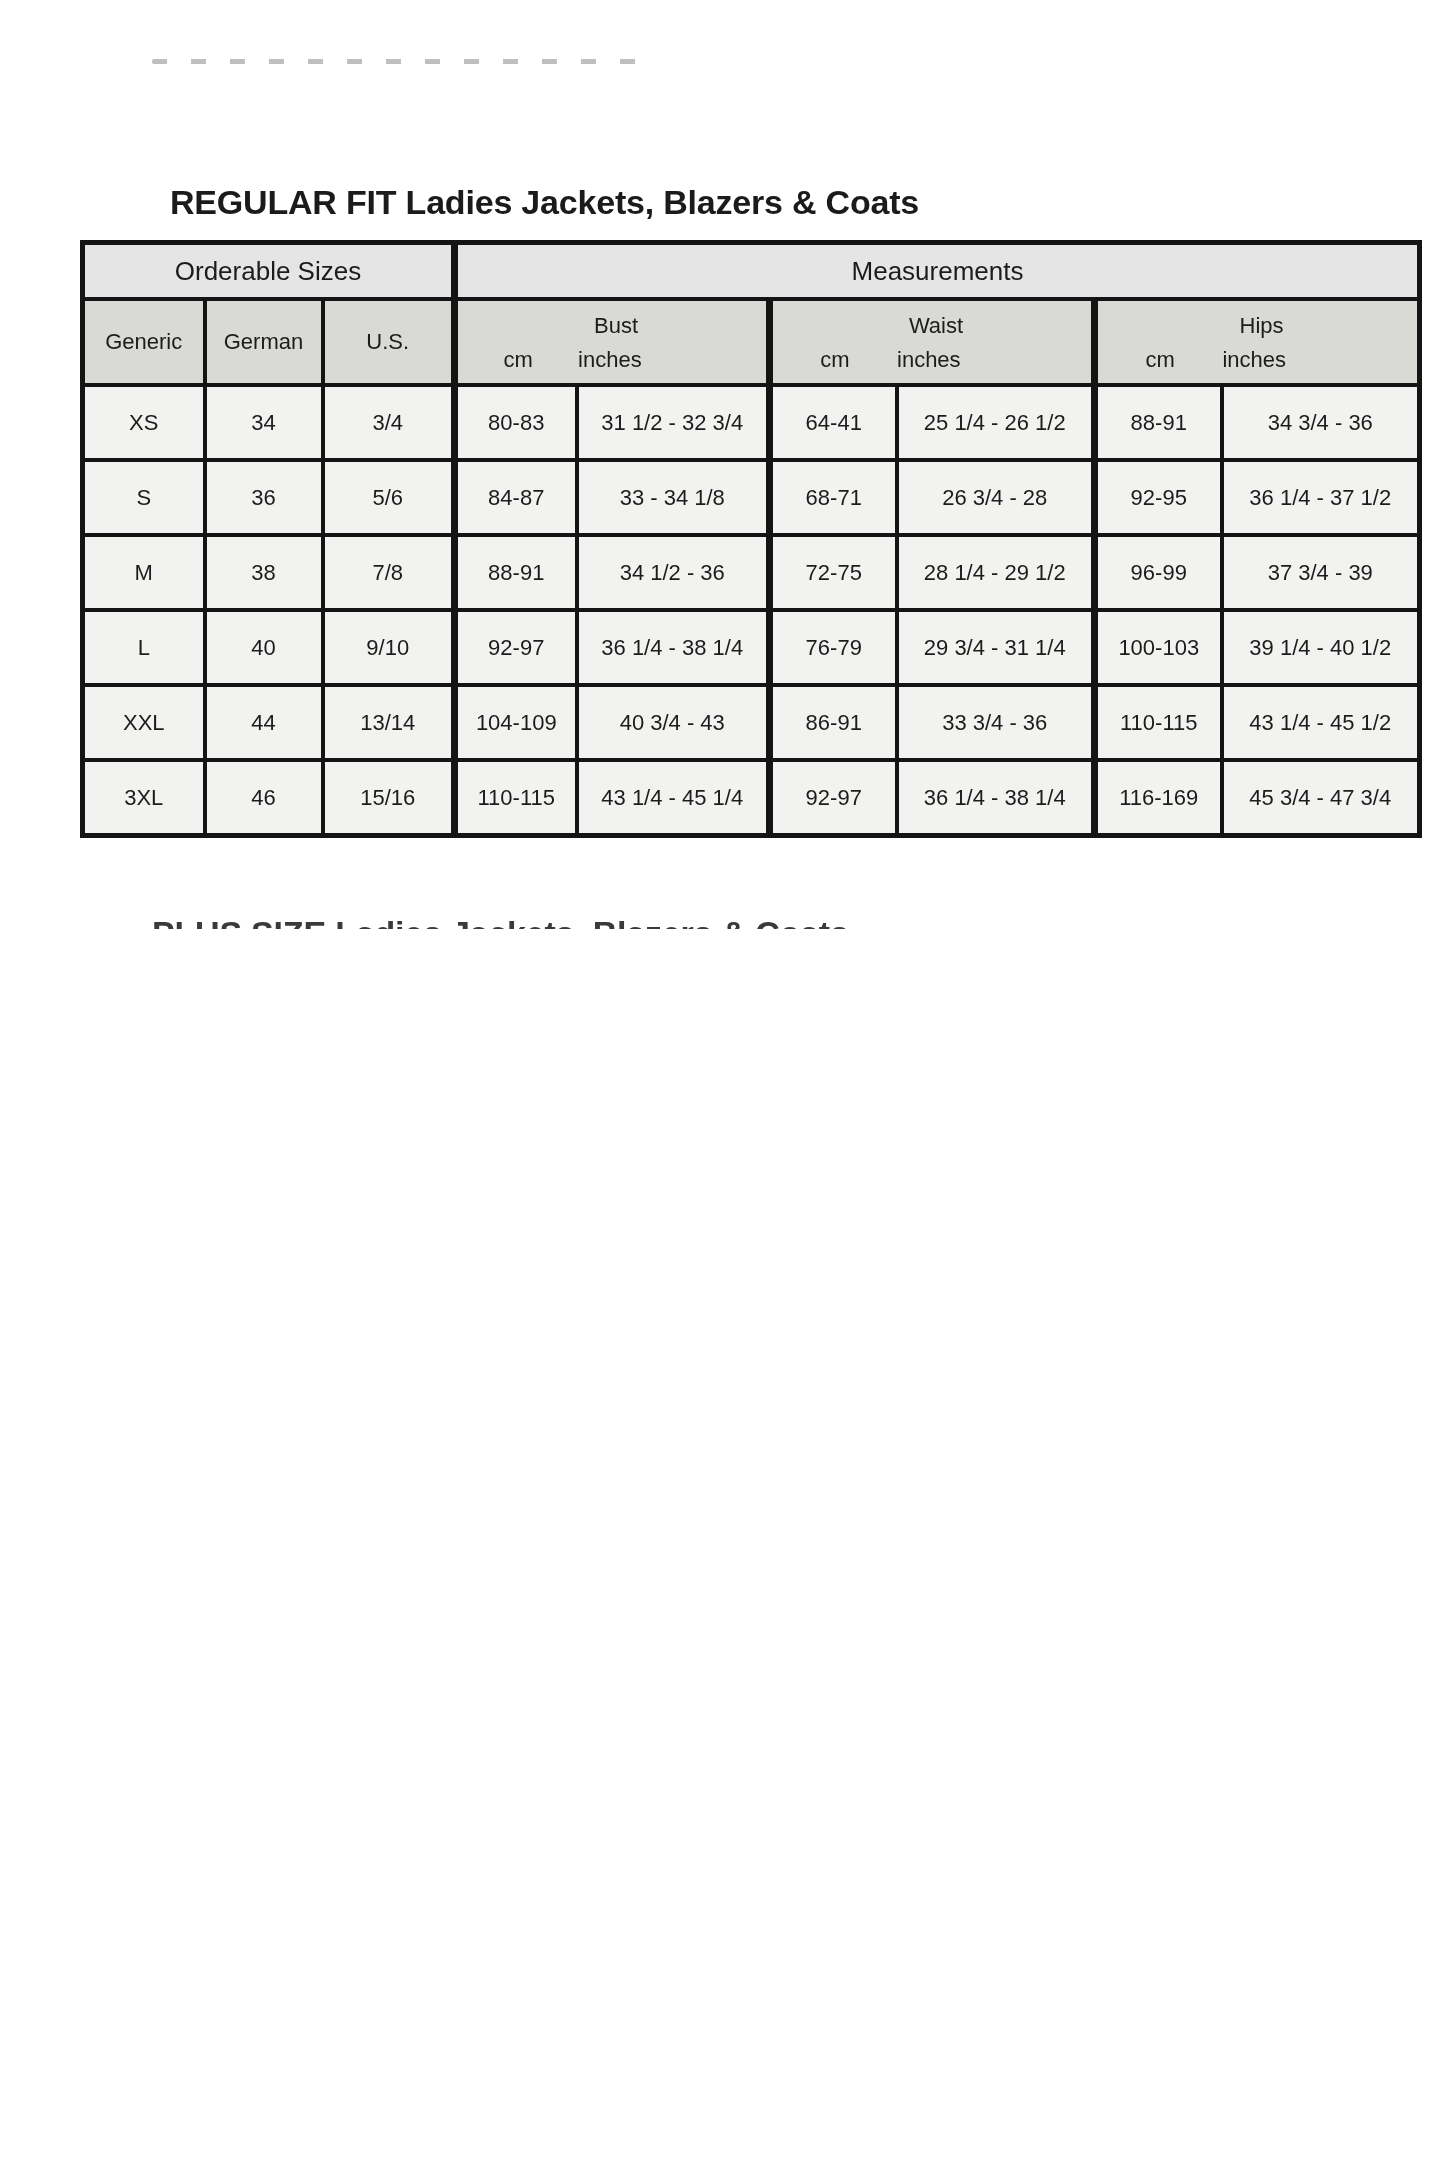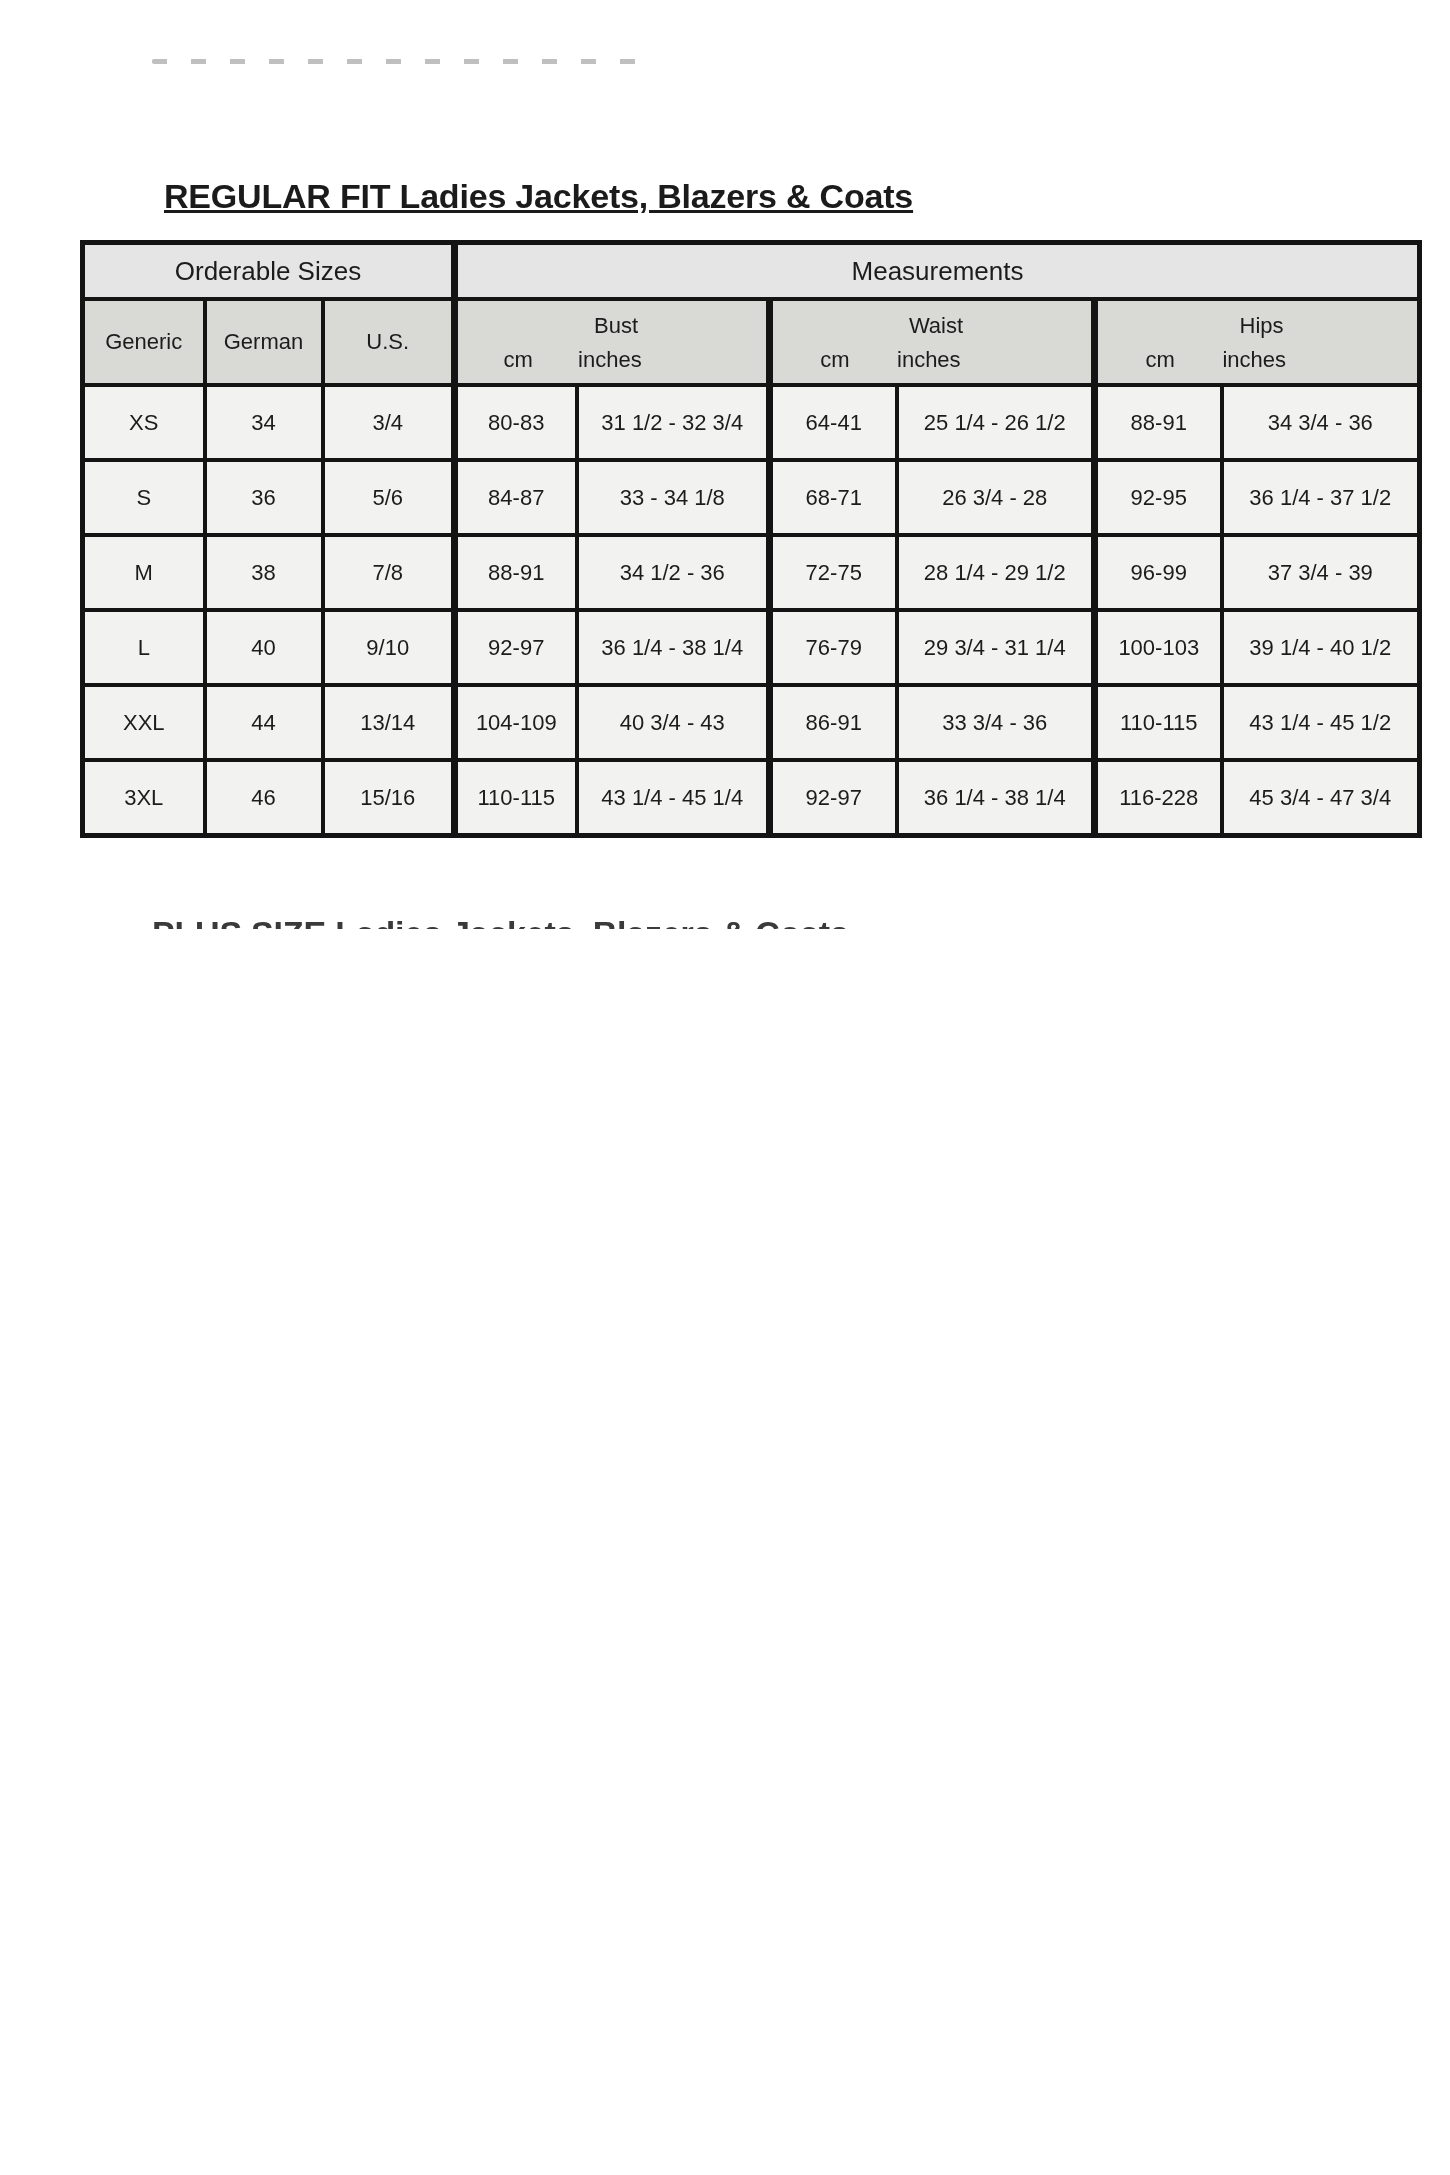--- a/index.html
+++ b/index.html
@@ -11,23 +11,23 @@
     color:#1c1c1c;
     overflow:hidden;
   }
   
   .clip-top{
     position:absolute;left:152px;top:59px;width:500px;height:5px;
     background:repeating-linear-gradient(90deg,#8b8b8b 0 15px,transparent 15px 39px);
     opacity:.55;border-radius:2px;
   }
   .title{
-    position:absolute;left:152px;top:163px;margin:12px;
+    position:absolute;left:152px;top:163px;margin:18px;
     font-size:34px;line-height:42px;font-weight:bold;
-    letter-spacing:-0.2px;white-space:nowrap;color:#1b1b1b;text-decoration:underline;
+    letter-spacing:-0.2px;white-space:nowrap;color:#1b1b1b;
   }
   
   .size-table{
     position:absolute;left:80px;top:240px;width:1337px;
     border-collapse:collapse;table-layout:fixed;
     border:5px solid #141414;
   }
   .size-table th,.size-table td{
     border:4px solid #141414;
     text-align:center;vertical-align:middle;
@@ -169,21 +169,21 @@
         <td>43 1/4 - 45 1/2</td>
       </tr>
       <tr>
         <td>3XL</td>
         <td>46</td>
         <td>15/16</td>
         <td class="sep">110-115</td>
         <td>43 1/4 - 45 1/4</td>
         <td class="sep">92-97</td>
         <td>36 1/4 - 38 1/4</td>
-        <td class="sep">116-228</td>
+        <td class="sep">116-169</td>
         <td>45 3/4 - 47 3/4</td>
       </tr>
     </tbody>
   </table>
 
   <div class="clip-bottom">
     <h2 class="title2">PLUS SIZE Ladies Jackets, Blazers &amp; Coats</h2>
   </div>
 
 </div>

